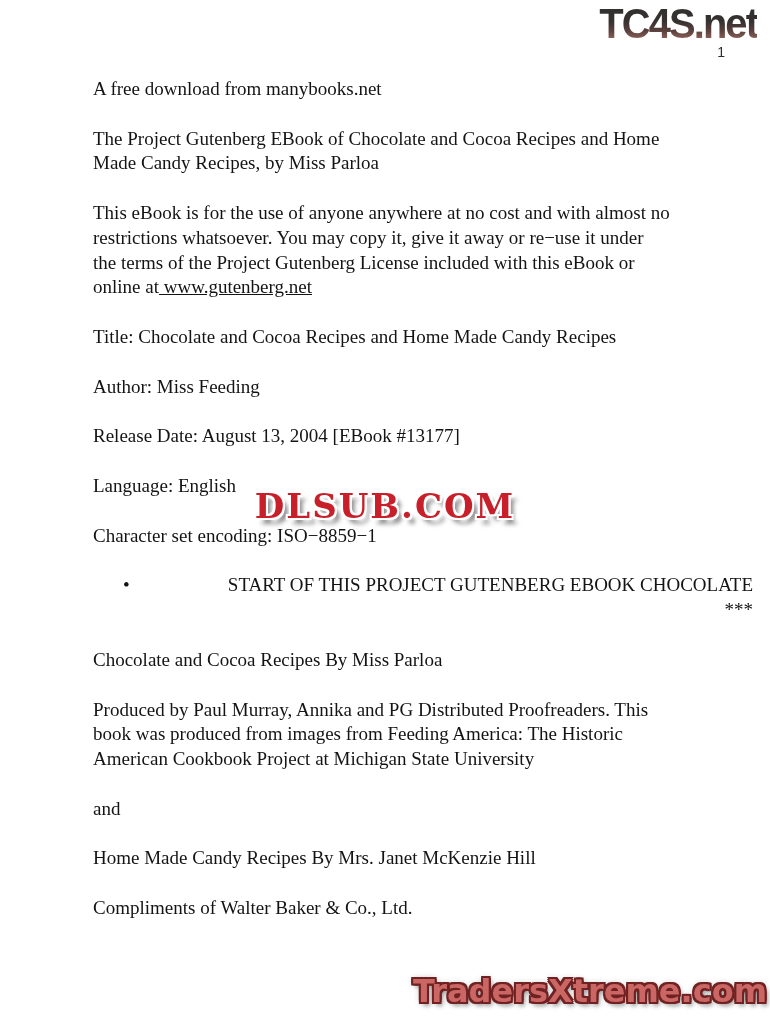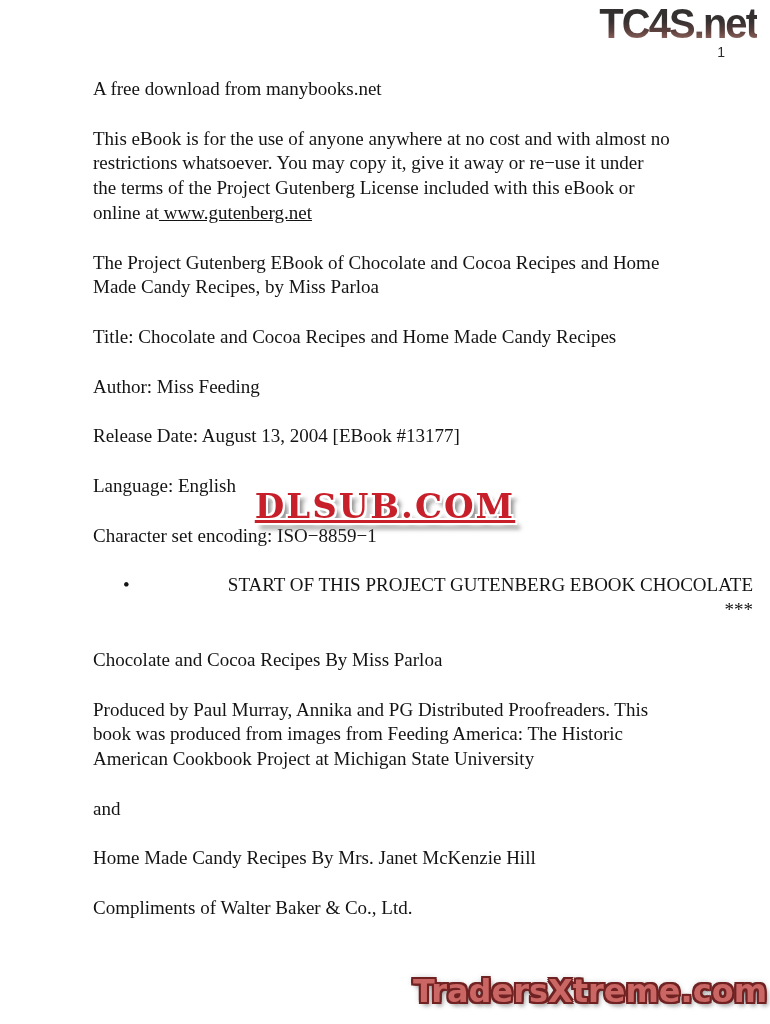--- a/index.html
+++ b/index.html
@@ -72,21 +72,20 @@
     font-size: 34px;
     letter-spacing: 2px;
     line-height: 1.2;
     color: #c8202a;
     text-shadow:
       -2px -2px 0 #ffffff, 2px -2px 0 #ffffff,
       -2px  2px 0 #ffffff, 2px  2px 0 #ffffff,
       -2px  0   0 #ffffff, 2px  0   0 #ffffff,
        0   -2px 0 #ffffff, 0    2px 0 #ffffff,
        5px  6px 4px rgba(120,120,120,0.85);
-    text-decoration: underline;
   }
 
   
   .wm-traders {
     position: absolute;
     top: 972px;
     right: 3px;
     font-family: "DejaVu Sans", sans-serif;
     font-weight: bold;
     font-size: 32px;
@@ -108,27 +107,27 @@
 <div class="page">
 
   <div class="wm-tc4s">TC4S.net</div>
 
   <div class="page-number">1</div>
 
   <div class="content">
 
     <p>A free download from manybooks.net</p>
 
+    <p>The Project Gutenberg EBook of Chocolate and Cocoa Recipes and Home
+Made Candy Recipes, by Miss Parloa</p>
+
     <p><span>This eBook is for the use of anyone anywhere at no cost and with almost no
 restrictions whatsoever. You may copy it, give it away or re−use it under
 the terms of the Project Gutenberg License included with this eBook or
 online at</span><a class="gutenberg-link"> www.gutenberg.net</a></p>
-
-    <p>The Project Gutenberg EBook of Chocolate and Cocoa Recipes and Home
-Made Candy Recipes, by Miss Parloa</p>
 
     <p>Title: Chocolate and Cocoa Recipes and Home Made Candy Recipes</p>
 
     <p>Author: Miss Feeding</p>
 
     <p>Release Date: August 13, 2004 [EBook #13177]</p>
 
     <p>Language: English</p>
 
     <p>Character set encoding: ISO−8859−1</p>

